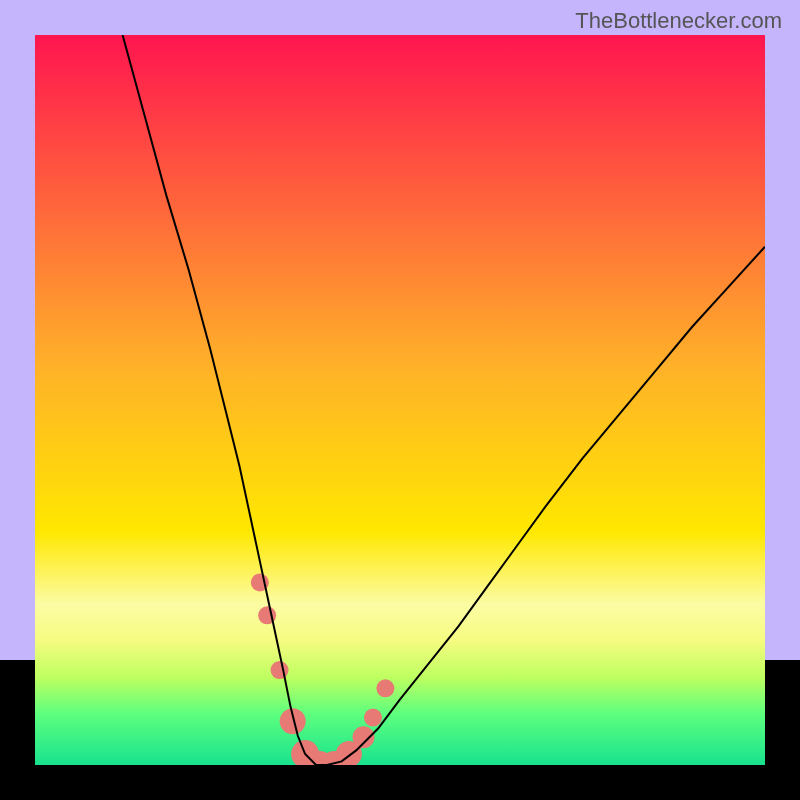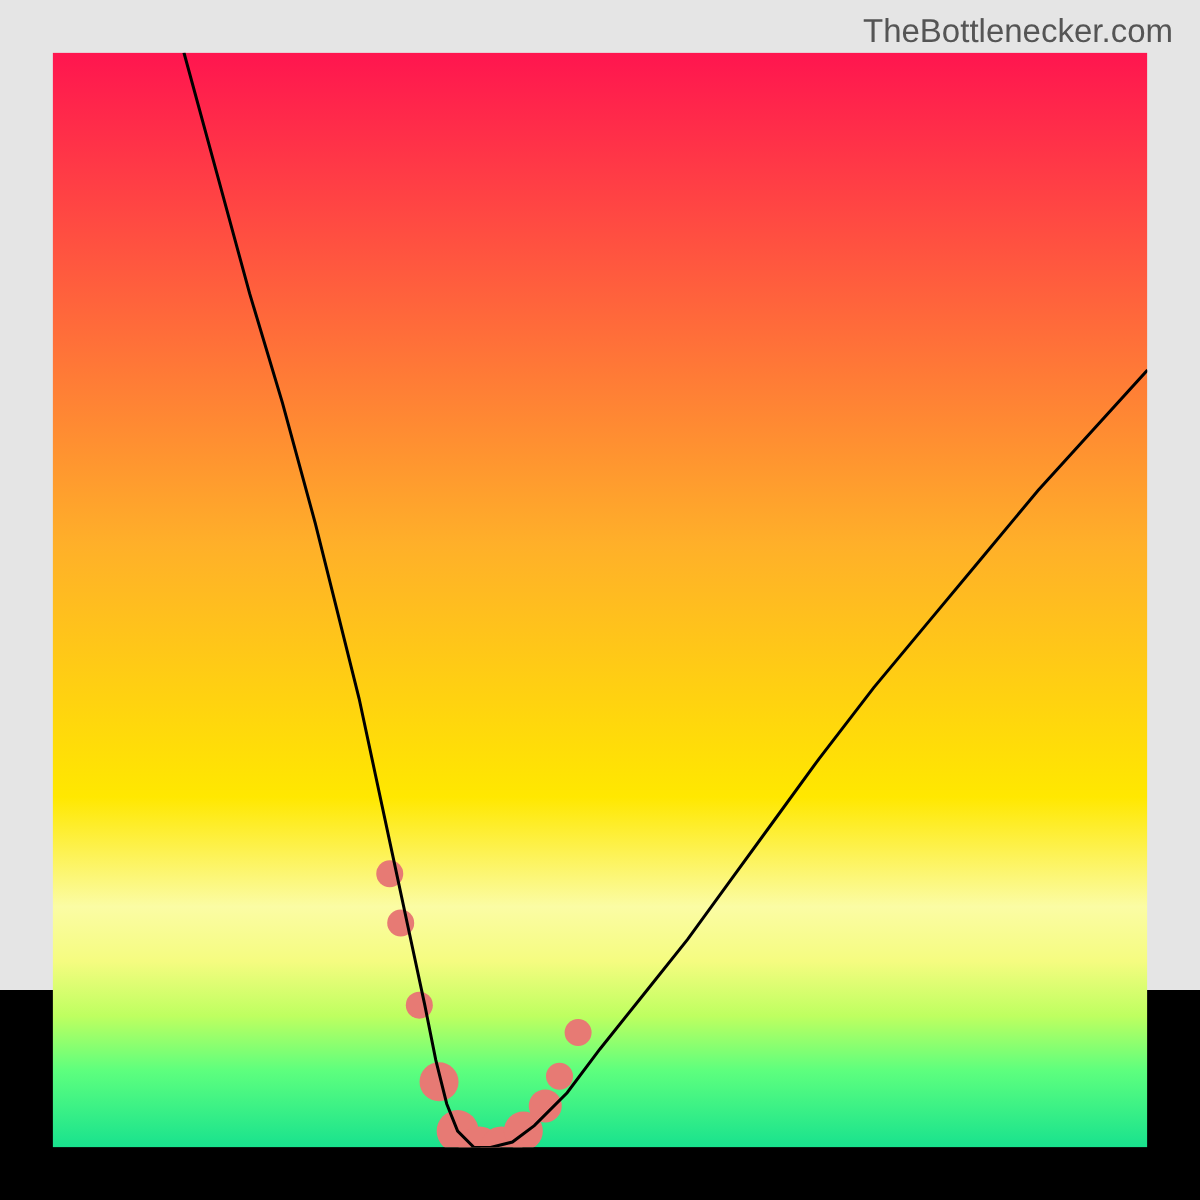--- a/index.html
+++ b/index.html
@@ -8,21 +8,21 @@
     width: 800px;
     height: 800px;
     background: #000;
     font-family: Arial, sans-serif;
     overflow: hidden;
   }
   .container {
     width: 800px;
     height: 660px;
     position: relative;
-    background: #e5e5e5;
+    background: #c4b5fd;
   }
   .plot-area {
     position: absolute;
     left: 35px;
     top: 35px;
     width: 730px;
     height: 730px;
     overflow: hidden;
   }
   .watermark {

